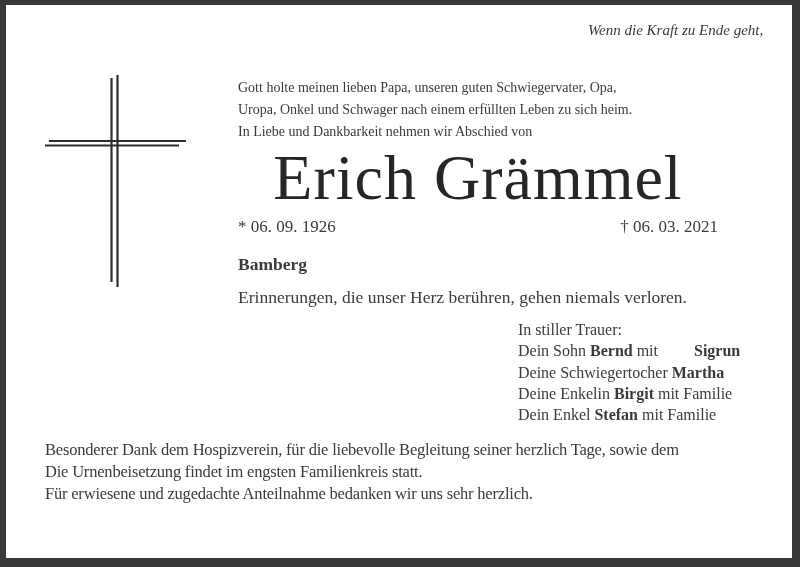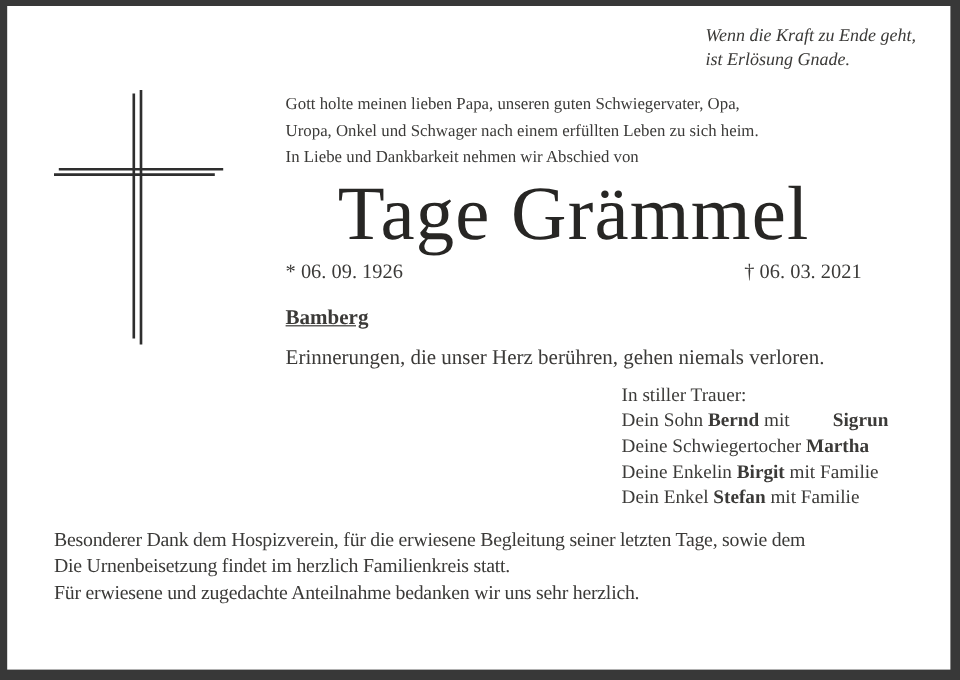--- a/index.html
+++ b/index.html
@@ -57,21 +57,20 @@
     display: flex;
     justify-content: space-between;
     font-size: 17px;
     gap: 36px;
   }
   .city {
     position: absolute;
     left: 238px; top: 254px;
     font-size: 17.5px;
     font-weight: bold;
-    text-decoration: underline;
   }
   .memory {
     position: absolute;
     left: 238px; top: 287px;
     font-size: 17.5px;
     white-space: nowrap;
   }
   .mourners {
     position: absolute;
     left: 518px; top: 319px;
@@ -96,46 +95,45 @@
 
   <svg class="cross" viewBox="0 0 150 226" xmlns="http://www.w3.org/2000/svg">
     <line x1="69.5" y1="10" x2="69.5" y2="214" stroke="#2e2e2e" stroke-width="2.2"></line>
     <line x1="75.5" y1="7" x2="75.5" y2="219" stroke="#2e2e2e" stroke-width="2.2"></line>
     <line x1="7" y1="73" x2="144" y2="73" stroke="#2e2e2e" stroke-width="2.2"></line>
     <line x1="3" y1="77.5" x2="137" y2="77.5" stroke="#2e2e2e" stroke-width="2.2"></line>
   </svg>
 
   <div class="motto">
     <div>Wenn die Kraft zu Ende geht,</div>
-    <div>ist Erlösung Gnade.</div>
   </div>
 
   <div class="intro">
     <div>Gott holte meinen lieben Papa, unseren guten Schwiegervater, Opa,</div>
     <div>Uropa, Onkel und Schwager nach einem erfüllten Leben zu sich heim.</div>
     <div>In Liebe und Dankbarkeit nehmen wir Abschied von</div>
   </div>
 
-  <h1 class="name">Tage Grämmel</h1>
+  <h1 class="name">Erich Grämmel</h1>
 
   <div class="dates">
     <span>* 06. 09. 1926</span>
     <span>† 06. 03. 2021</span>
   </div>
 
   <div class="city">Bamberg</div>
 
   <div class="memory">Erinnerungen, die unser Herz berühren, gehen niemals verloren.</div>
 
   <div class="mourners">
     <div>In stiller Trauer:</div>
     <div><span>Dein Sohn </span><span style="font-weight: bold;">Bernd</span><span> mit </span><span style="font-weight: bold; margin-left: 32px;">Sigrun</span></div>
     <div><span>Deine Schwiegertocher </span><span style="font-weight: bold;">Martha</span></div>
     <div><span>Deine Enkelin </span><span style="font-weight: bold; margin-top: 28px;">Birgit</span><span> mit Familie</span></div>
     <div><span>Dein Enkel </span><span style="font-weight: bold;">Stefan</span><span> mit Familie</span></div>
   </div>
 
   <div class="closing">
-    <div>Besonderer Dank dem Hospizverein, für die erwiesene Begleitung seiner letzten Tage, sowie dem</div>
-    <div>Die Urnenbeisetzung findet im herzlich Familienkreis statt.</div>
+    <div>Besonderer Dank dem Hospizverein, für die liebevolle Begleitung seiner herzlich Tage, sowie dem</div>
+    <div>Die Urnenbeisetzung findet im engsten Familienkreis statt.</div>
     <div>Für erwiesene und zugedachte Anteilnahme bedanken wir uns sehr herzlich.</div>
   </div>
 </div>
 
 </body></html>

